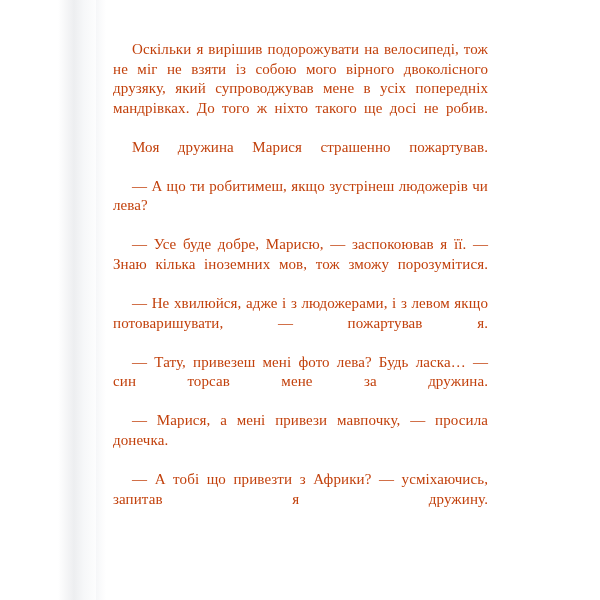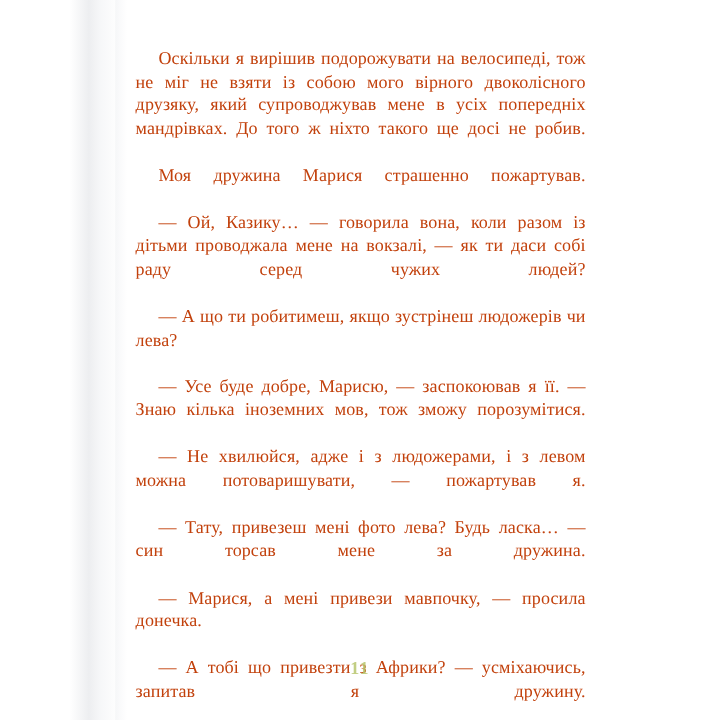--- a/index.html
+++ b/index.html
@@ -94,27 +94,23 @@
 <body>
 
 <div class="page">
 
   <div class="gutter-shade"></div>
   <div class="gutter-edge"></div>
 
   <div class="text-column">
     <p class="para">Оскільки я вирішив подорожувати на велосипеді, тож не міг не взяти із собою мого вірного двоколісного друзяку, який супроводжував мене в усіх попередніх мандрівках. До того ж ніхто такого ще досі не робив.</p>
     <p class="para">Моя дружина Марися страшенно пожартував.</p>
-    <p class="para">— Ой, Казику… — говорила вона, коли разом із дітьми проводжала мене на вокзалі, — як ти даси собі раду серед чужих людей?</p>
     <p class="para">— А що ти робитимеш, якщо зустрінеш людожерів чи лева?</p>
     <p class="para">— Усе буде добре, Марисю, — заспокоював я її. — Знаю кілька іноземних мов, тож зможу порозумітися.</p>
-    <p class="para">— Не хвилюйся, адже і з людожерами, і з левом можна потоваришувати, — пожартував я.</p>
+    <p class="para">— Не хвилюйся, адже і з людожерами, і з левом якщо потоваришувати, — пожартував я.</p>
     <p class="para">— Тату, привезеш мені фото лева? Будь ласка… — син торсав мене за дружина.</p>
     <p class="para">— Марися, а мені привези мавпочку, — просила донечка.</p>
     <p class="para">— А тобі що привезти з Африки? — усміхаючись, запитав я дружину.</p>
 
   </div>
 
-  <div class="folio">
-    <span class="dot">·</span><span class="num">11</span><span class="dot">·</span>
-  </div>
 
 </div>
 
 </body></html>

